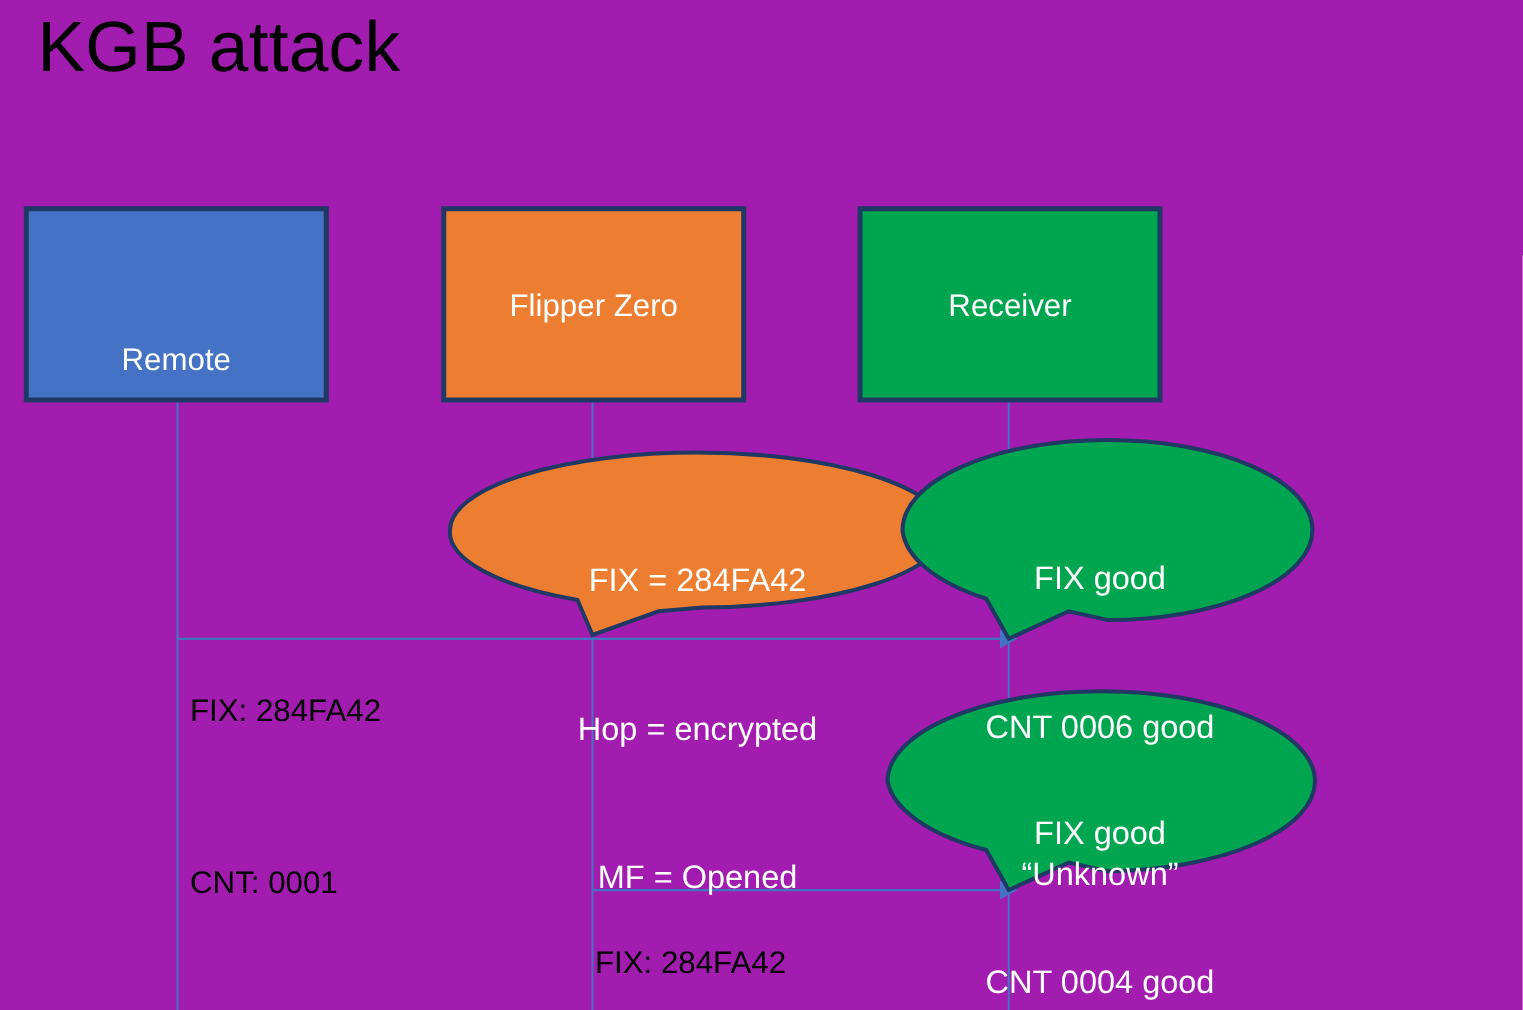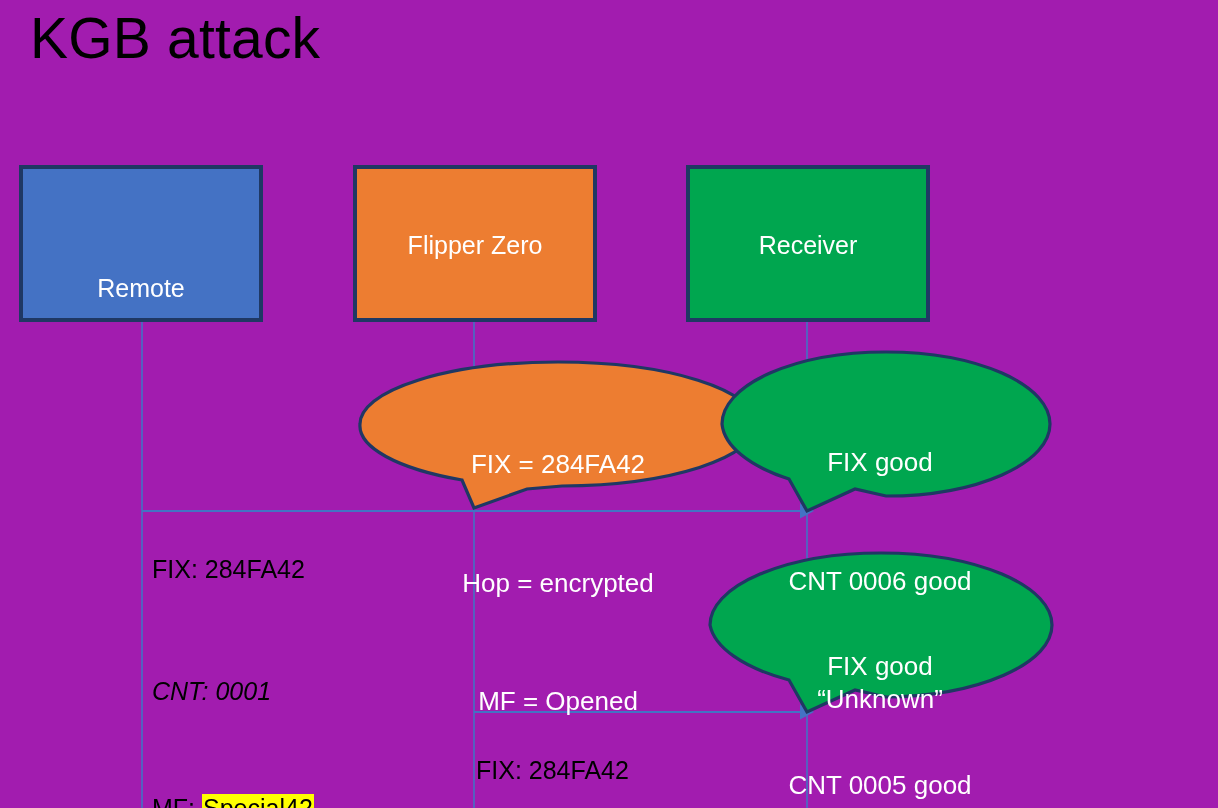--- a/index.html
+++ b/index.html
@@ -148,27 +148,27 @@
   </div>
 
   <div class="callout-text" style="left:740px; top:364px; width:280px;">
     <div class="msg-line">FIX good</div>
     <div class="msg-line">CNT 0006 good</div>
     <div class="msg-line">“Unknown”</div>
   </div>
 
   <div class="callout-text" style="left:740px; top:568px; width:280px;">
     <div class="msg-line">FIX good</div>
-    <div class="msg-line">CNT 0005 good</div>
+    <div class="msg-line">CNT 0004 good</div>
     
   </div>
 
   <div class="msg-block" style="left:152px; top:472px;">
     <div class="msg-line">FIX: 284FA42</div>
-    <div class="msg-line" style="margin-top:5px;font-style:italic;">CNT: 0001</div>
+    <div class="msg-line" style="margin-top:20px;">CNT: 0001</div>
     <div class="msg-line"><span>MF: </span><span class="hl">Special42</span></div>
   </div>
 
   <div class="msg-block" style="left:476px; top:673px;">
     <div class="msg-line">FIX: 284FA42</div>
     
     
   </div>
 
 </div>

